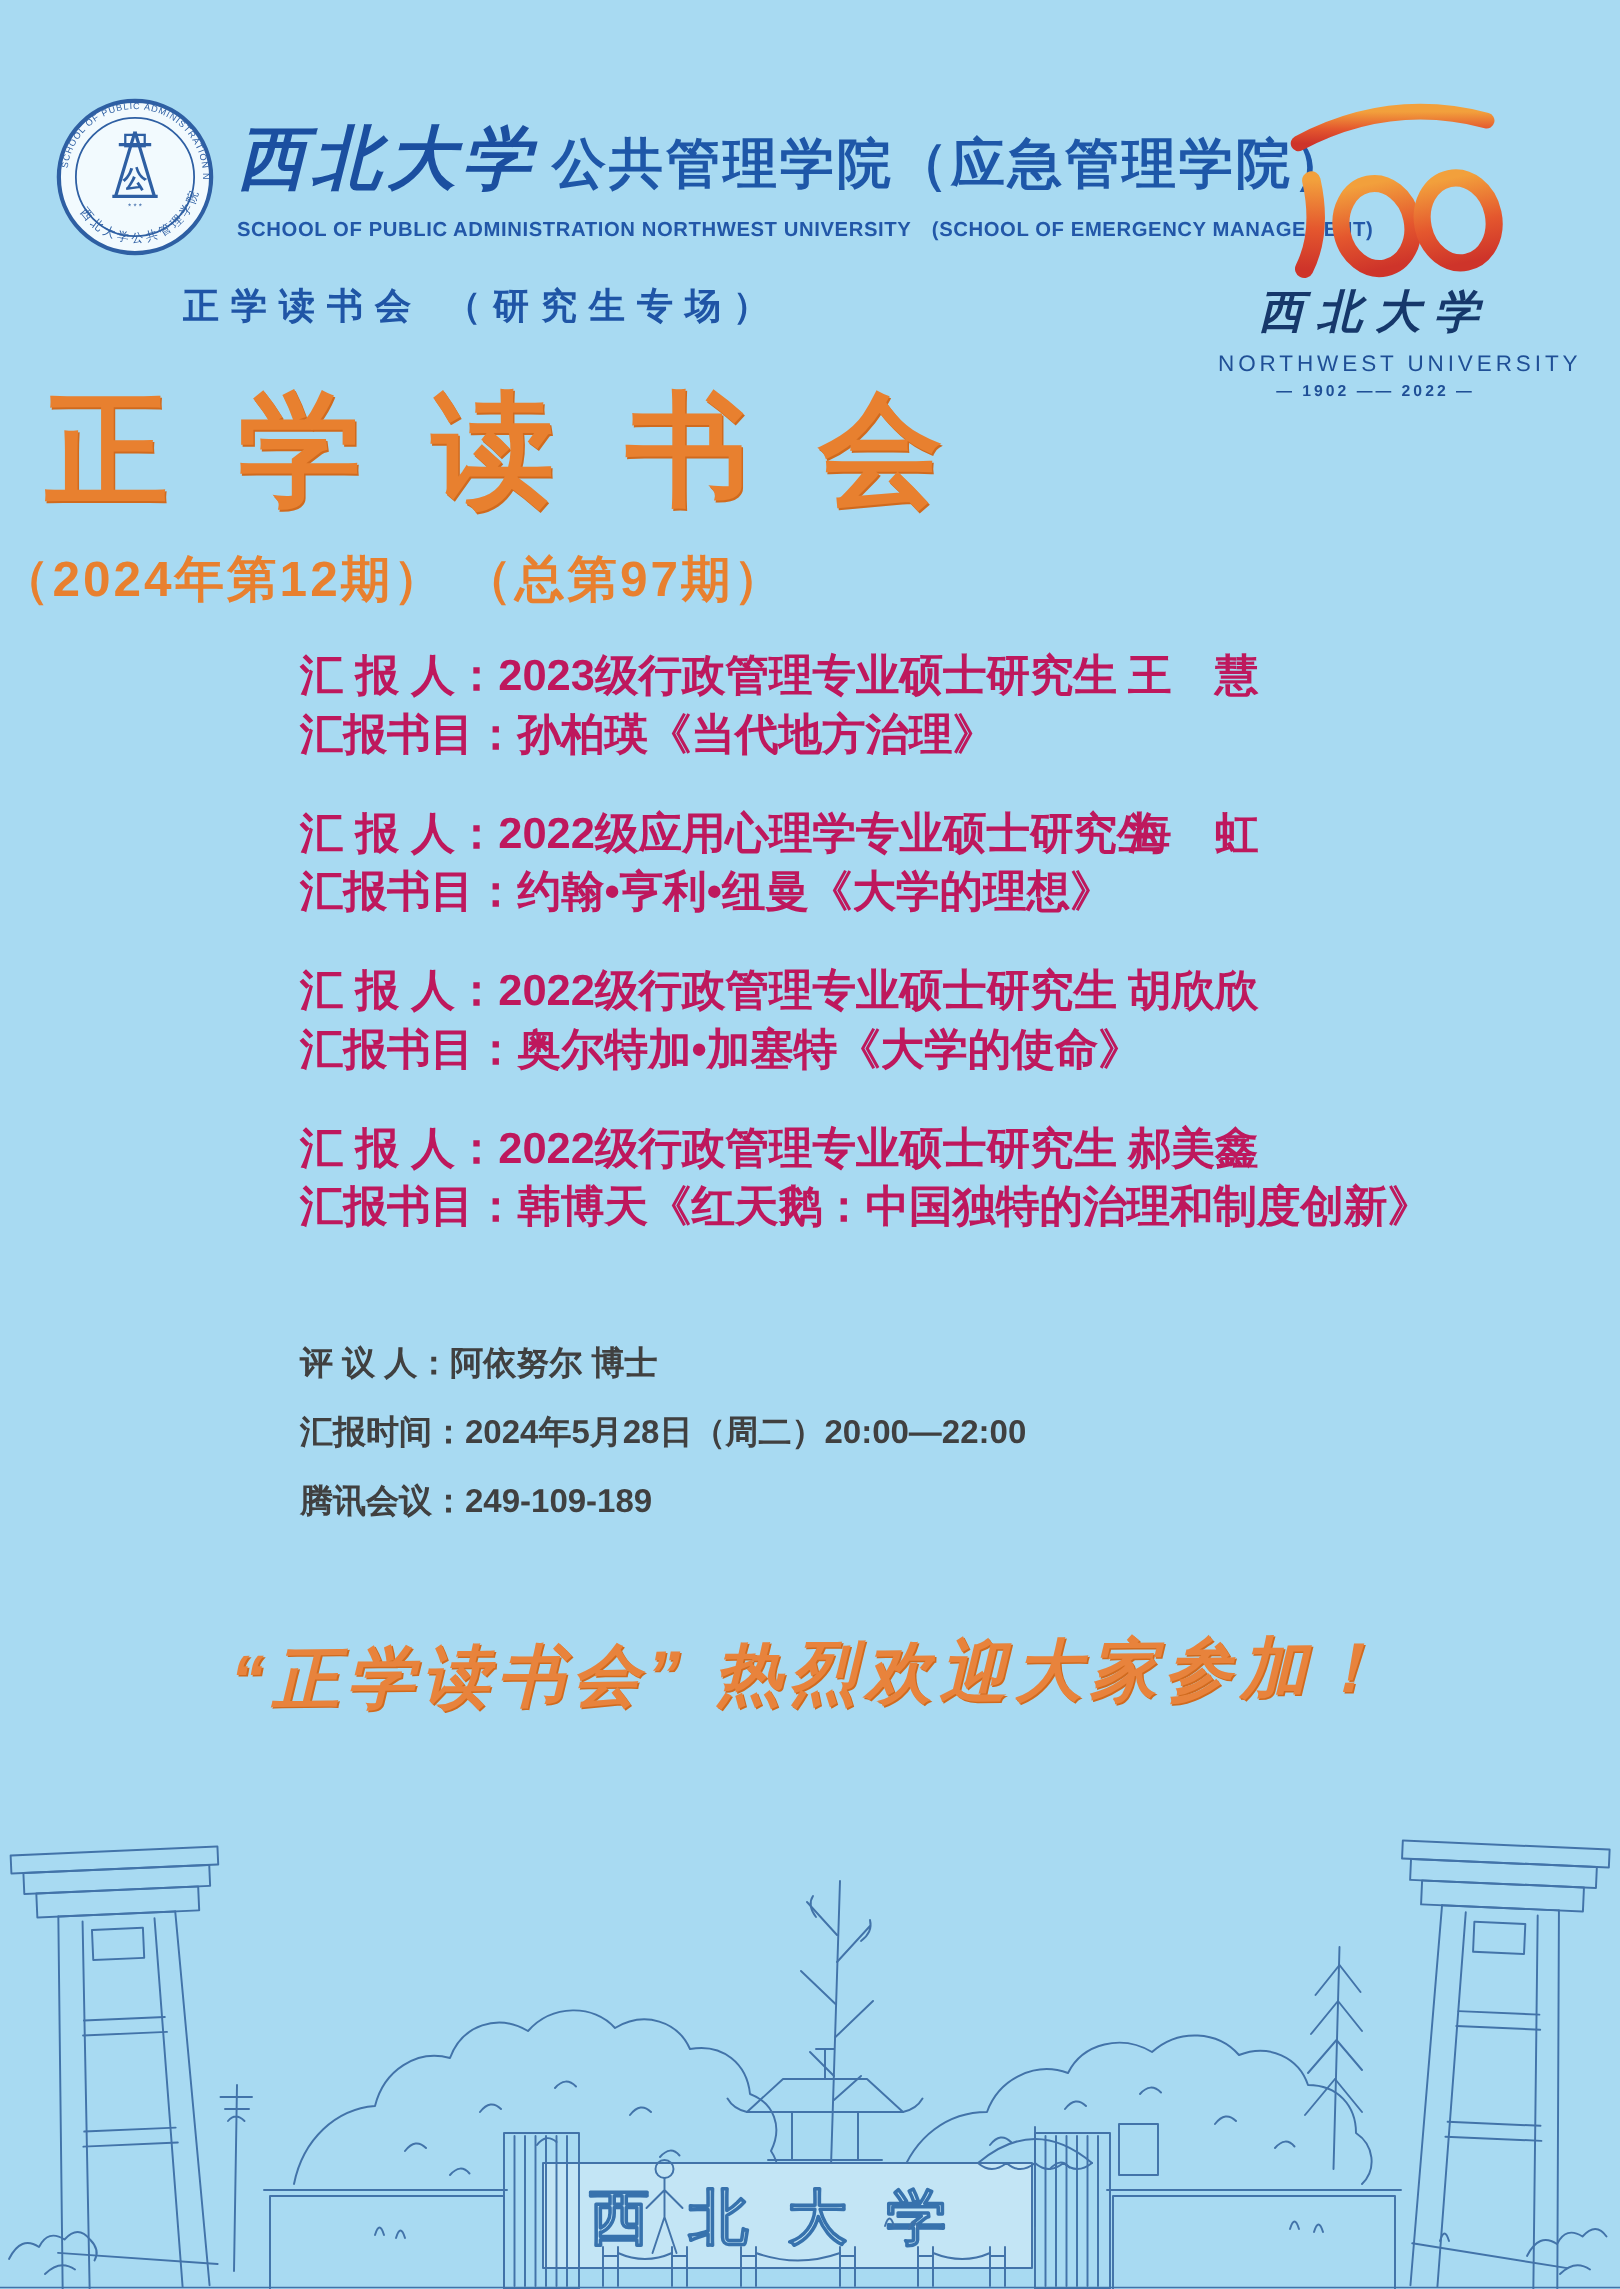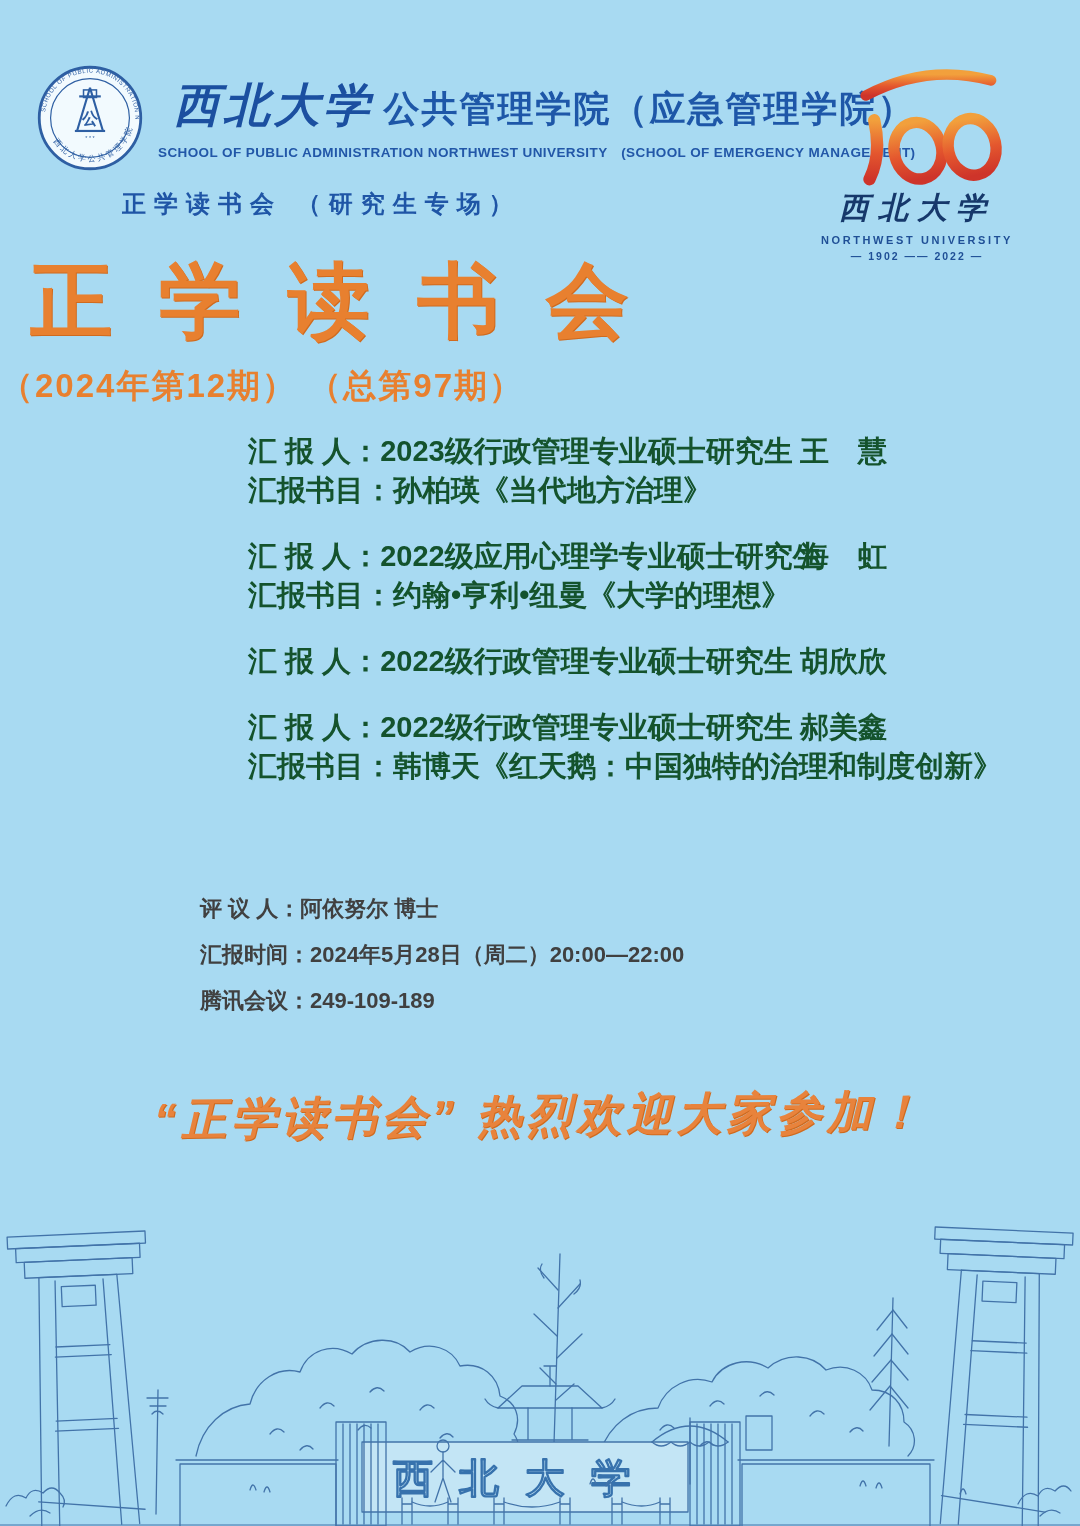--- a/index.html
+++ b/index.html
@@ -5,39 +5,39 @@
   html,body{margin:0;padding:0;background:#dfeef7;}
   .poster{
     position:relative;width:1080px;height:1526px;overflow:hidden;
     background:#A8DAF2;
     font-family:"Liberation Sans","DejaVu Sans",sans-serif;
   }
   
   .brand-row{position:absolute;top:64px;left:36px;display:flex;align-items:center;gap:14px;}
   .seal{width:108px;height:108px;flex:0 0 auto;}
   .brand-text{display:flex;flex-direction:column;}
-  .brand-cn{white-space:nowrap;color:#1E57A8;font-weight:800;text-align:right;}
+  .brand-cn{white-space:nowrap;color:#1E57A8;font-weight:800;}
   .brand-cn .uni{font-size:46px;font-style:italic;letter-spacing:4px;margin-right:10px;color:#1B4FA0;}
   .brand-cn .dept{font-size:36px;letter-spacing:2px;}
   .brand-en{margin-top:7px;font-size:13.5px;font-weight:700;color:#2257A8;letter-spacing:0.4px;white-space:nowrap;}
   .series{position:absolute;top:188px;left:122px;font-size:24px;font-weight:700;color:#1F55A6;letter-spacing:8px;white-space:nowrap;}
   
   .anniv{position:absolute;top:66px;right:58px;width:210px;text-align:center;}
   .anniv svg{width:190px;height:120px;display:block;margin:0 auto;}
   .anniv-cn{font-size:30px;font-weight:900;color:#16386B;letter-spacing:9px;font-style:italic;margin-top:2px;white-space:nowrap;}
-  .anniv-en{font-size:11px;font-weight:700;color:#1F4F96;letter-spacing:2.6px;margin-top:5px;white-space:nowrap;}
+  .anniv-en{font-size:15px;font-weight:400;color:#1F4F96;letter-spacing:2.6px;margin-top:5px;white-space:nowrap;}
   .anniv-years{font-size:10.5px;font-weight:700;color:#1F4F96;letter-spacing:2px;margin-top:4px;white-space:nowrap;}
   
   .title{position:absolute;top:256px;width:100%;font-size:82px;line-height:1.1;
          font-weight:900;color:#E8802F;letter-spacing:47px;text-indent:30px;white-space:nowrap;
          text-shadow:1px 1px 0 #d06a1e;}
   .issue{position:absolute;top:364px;width:100%;text-align:left;font-size:33px;font-weight:800;
          color:#E8802F;letter-spacing:2px;white-space:nowrap;}
   
-  .sessions{position:absolute;top:432px;left:200px;width:720px;color:#14532d;font-size:29px;font-weight:700;margin-left:48px;}
+  .sessions{position:absolute;top:432px;left:200px;width:720px;color:#be185d;font-size:29px;font-weight:700;}
   .session{margin-bottom:27px;}
   .line{position:relative;line-height:39px;white-space:nowrap;}
   .line .name{position:absolute;left:552px;top:0;}
   
   .details{position:absolute;top:886px;left:200px;color:#404040;font-size:22px;font-weight:700;line-height:46px;}
   .details .row{white-space:nowrap;}
   
   .welcome{position:absolute;top:1086px;width:100%;text-align:center;font-size:45px;font-weight:900;
            font-style:italic;color:#E8833C;letter-spacing:5px;white-space:nowrap;
            text-shadow:1px 1px 0 #d06a1e;transform:rotate(-0.6deg);}
@@ -123,20 +123,23 @@
       </div>
       <div class="line">
         <span>汇报书目：</span><span>约翰•亨利•纽曼《大学的理想》</span>
       </div>
     </div>
 
     <div class="session">
       <div class="line">
         <span>汇 报 人：</span><span>2022级行政管理专业硕士研究生</span><span class="name">胡欣欣</span>
       </div>
+      <div class="line">
+        <span>汇报书目：</span><span>奥尔特加•加塞特《大学的使命》</span>
+      </div>
     </div>
 
     <div class="session">
       <div class="line">
         <span>汇 报 人：</span><span>2022级行政管理专业硕士研究生</span><span class="name">郝美鑫</span>
       </div>
       <div class="line">
         <span>汇报书目：</span><span>韩博天《红天鹅：中国独特的治理和制度创新》</span>
       </div>
     </div>

